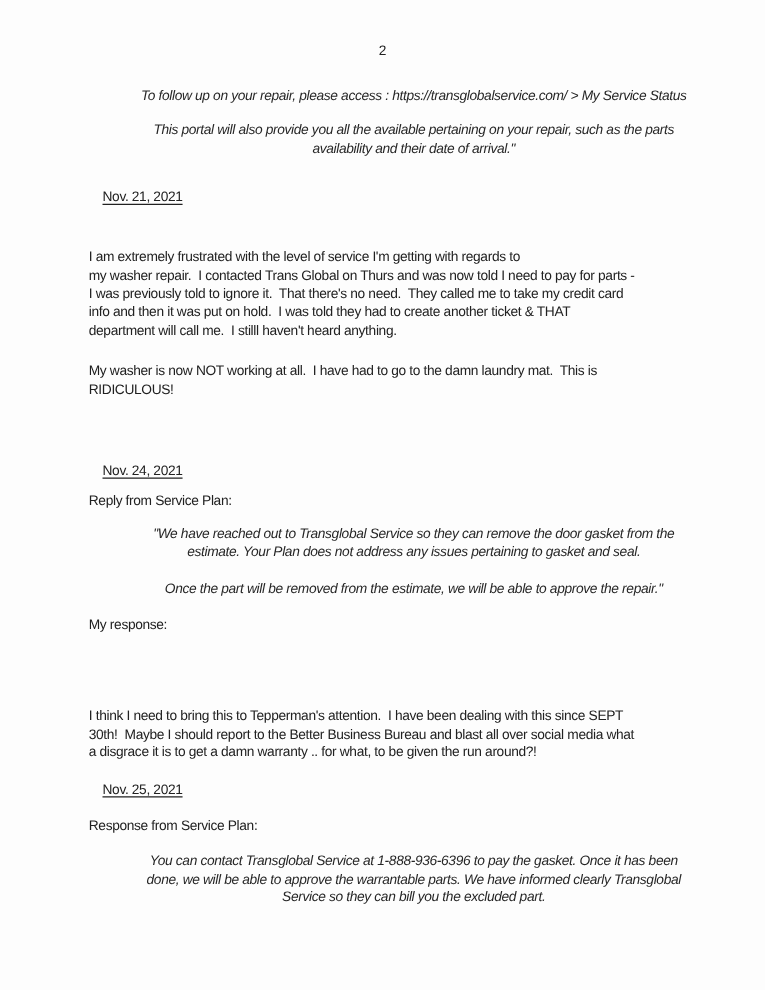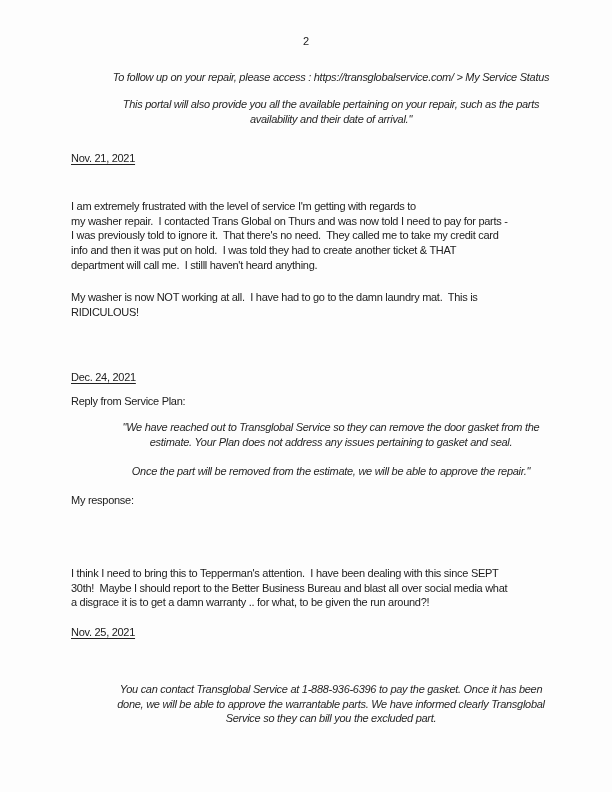--- a/index.html
+++ b/index.html
@@ -16,21 +16,21 @@
     color: #212121;
     overflow: hidden;
   }
   .block {
     position: absolute;
     left: 71px;
     width: 520px;
     white-space: pre-wrap;
   }
   .italic { font-style: italic; color: #262626; text-align: center; }
-  .date { text-decoration: underline; text-underline-offset: 2px; }
+  .date { text-decoration: underline; text-underline-offset: 2px; margin-left: 11px; }
   .pagenum {
     position: absolute;
     top: 34px;
     left: 0;
     width: 612px;
     text-align: center;
     letter-spacing: 0;
     white-space: normal;
   }
 </style>
@@ -52,36 +52,37 @@
   <div class="block" style="top:199px">I am extremely frustrated with the level of service I'm getting with regards to
 my washer repair.  I contacted Trans Global on Thurs and was now told I need to pay for parts -
 I was previously told to ignore it.  That there's no need.  They called me to take my credit card
 info and then it was put on hold.  I was told they had to create another ticket &amp; THAT
 department will call me.  I stilll haven't heard anything.</div>
 
   <div class="block" style="top:290px">My washer is now NOT working at all.  I have had to go to the damn laundry mat.  This is
 RIDICULOUS!</div>
 
 
-  <div class="block date" style="top:370px">Dec. 24, 2021</div>
+  <div class="block date" style="top:370px">Nov. 24, 2021</div>
 
   <div class="block" style="top:394px">Reply from Service Plan:</div>
 
   <div class="block italic" style="top:420px">"We have reached out to Transglobal Service so they can remove the door gasket from the
 estimate. Your Plan does not address any issues pertaining to gasket and seal.</div>
 
   <div class="block italic" style="top:464px">Once the part will be removed from the estimate, we will be able to approve the repair."</div>
 
   <div class="block" style="top:493px">My response:</div>
 
 
   <div class="block" style="top:566px">I think I need to bring this to Tepperman's attention.  I have been dealing with this since SEPT
 30th!  Maybe I should report to the Better Business Bureau and blast all over social media what
 a disgrace it is to get a damn warranty .. for what, to be given the run around?!</div>
 
   <div class="block date" style="top:625px">Nov. 25, 2021</div>
 
+  <div class="block" style="top:654px">Response from Service Plan:</div>
 
   <div class="block italic" style="top:682px">You can contact Transglobal Service at 1-888-936-6396 to pay the gasket. Once it has been
 done, we will be able to approve the warrantable parts. We have informed clearly Transglobal
 Service so they can bill you the excluded part.</div>
 
 </div>
 
 </body></html>

